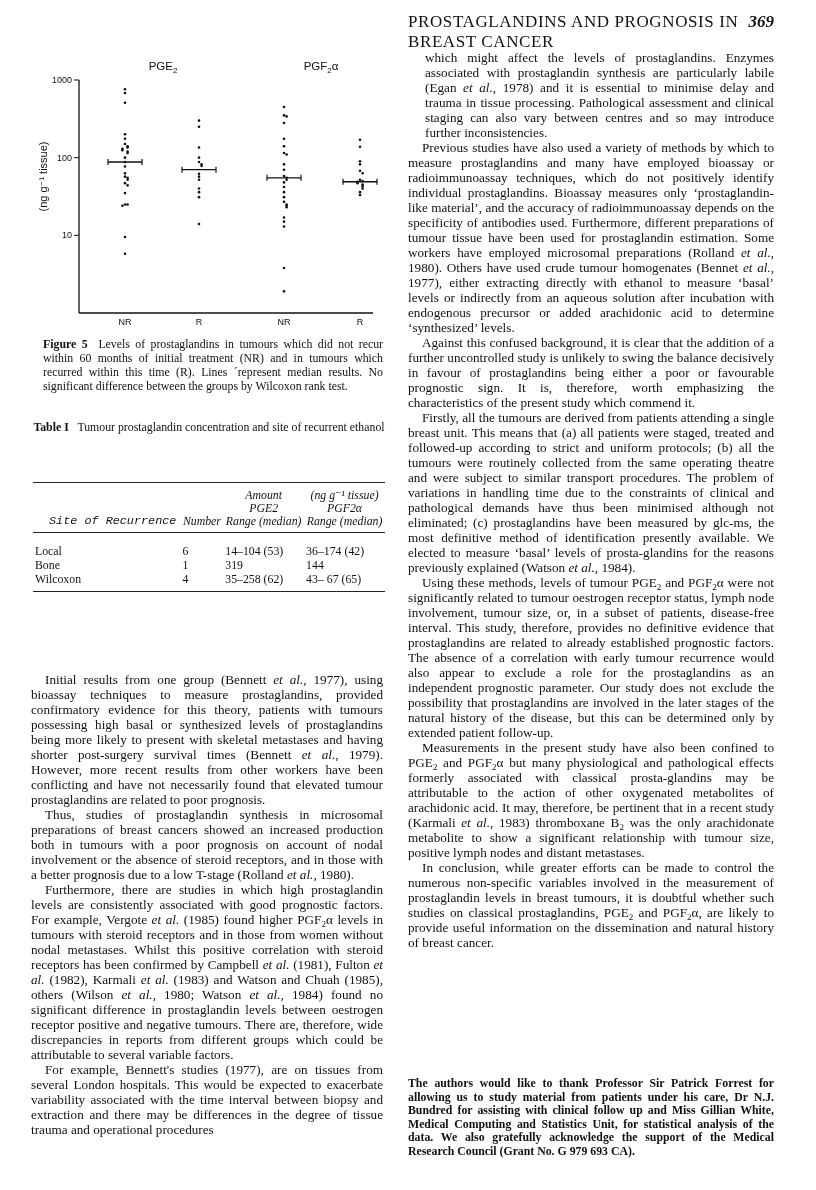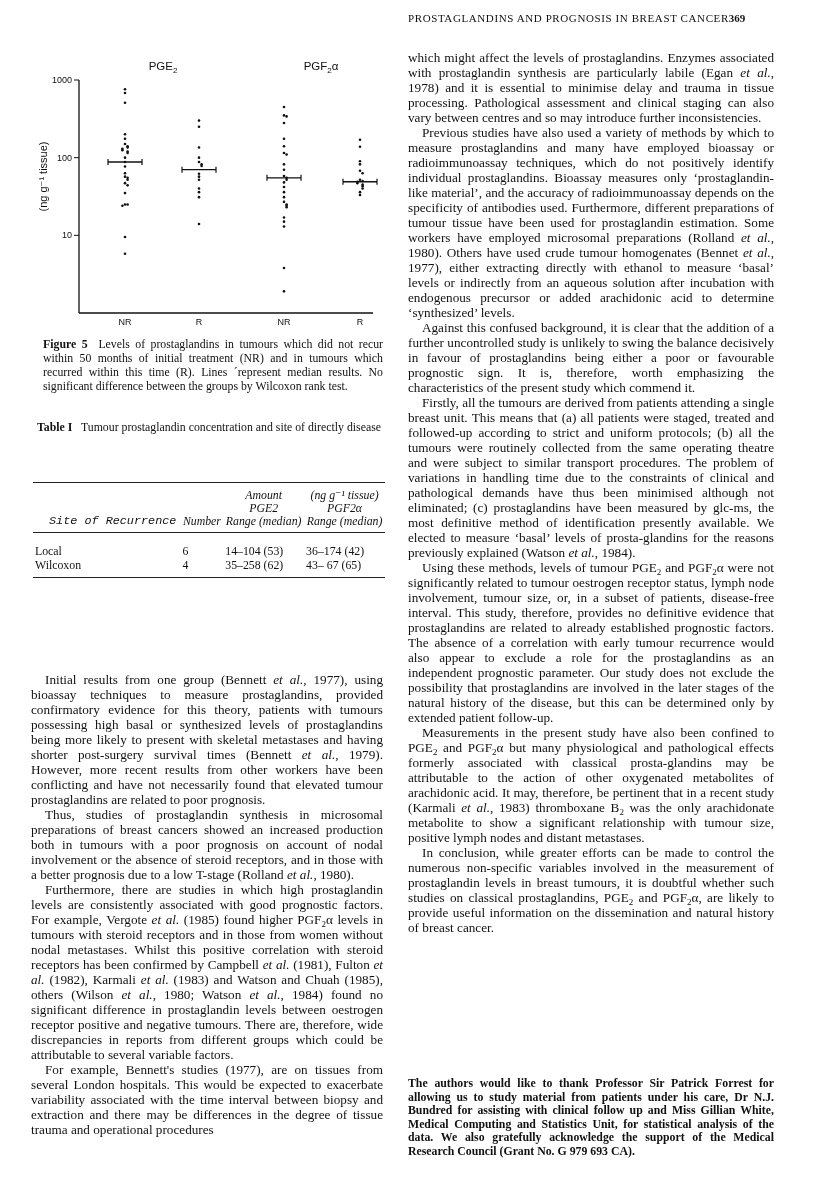--- a/index.html
+++ b/index.html
@@ -1,25 +1,25 @@
 <!DOCTYPE html>
 <html><head>
 <meta charset="utf-8">
 <style>
   html, body { margin: 0; padding: 0; background: #fff; }
   body { width: 816px; height: 1190px; position: relative; overflow: hidden;
          font-family: "Liberation Serif", "DejaVu Serif", serif; color: #111; }
   .running-head { position: absolute; top: 12px; left: 408px; width: 366px;
-         font-size: 11px; letter-spacing: 0.6px; display: flex; justify-content: flex-start; }
-  .running-head .pn { font-weight: bold; letter-spacing: 0; }
+         font-size: 17px; letter-spacing: 0.6px; display: flex; justify-content: flex-start; }
+  .running-head .pn { font-weight: bold; letter-spacing: 0; font-style: italic; }
   .col { position: absolute; font-size: 13.2px; line-height: 15px; text-align: justify; }
   .col-left { left: 31px; width: 352px; }
   .col-right { left: 408px; width: 366px; top: 50px; }
   .col p { margin: 0; text-indent: 14px; }
-  .col p.noindent { text-indent: 0; }
+  .col p.noindent { text-indent: 0; margin-left: 17px; }
   i { font-style: italic; }
   sub { font-size: 9px; vertical-align: -3px; line-height: 0; }
   .chart { position: absolute; left: 0; top: 40px; width: 408px; height: 300px; }
   .chart svg { width: 408px; height: 300px; }
   .chart text { font-family: "Liberation Sans", "DejaVu Sans", sans-serif; }
   .caption { position: absolute; left: 43px; top: 337px; width: 340px; font-size: 11.8px;
              line-height: 14px; text-align: justify; }
   .caption b, .table-caption b { font-weight: bold; }
   .table-caption { position: absolute; left: 33px; top: 420px; width: 352px; font-size: 11.8px;
              line-height: 14px; text-align: center; }
@@ -164,26 +164,26 @@
         <line x1="301" y1="134.83183111594707" x2="301" y2="140.83183111594707" stroke="#111" stroke-width="1.2"></line>
         <line x1="343" y1="141.72810445111878" x2="377" y2="141.72810445111878" stroke="#111" stroke-width="1.3"></line>
         <line x1="343" y1="138.72810445111878" x2="343" y2="144.72810445111878" stroke="#111" stroke-width="1.2"></line>
         <line x1="377" y1="138.72810445111878" x2="377" y2="144.72810445111878" stroke="#111" stroke-width="1.2"></line>
       </g>
   </svg>
 </div>
 
 <div class="caption">
   <b>Figure 5</b>&nbsp;
-  <span>Levels of prostaglandins in tumours which did not recur within 50 months of initial treatment (NR) and in tumours which recurred within this time (R). Lines ´represent median results. No significant difference between the groups by Wilcoxon rank test.</span>
+  <span>Levels of prostaglandins in tumours which did not recur within 60 months of initial treatment (NR) and in tumours which recurred within this time (R). Lines ´represent median results. No significant difference between the groups by Wilcoxon rank test.</span>
 </div>
 
 <div class="table-caption">
   <b>Table I</b>&nbsp;&nbsp;
-  <span>Tumour prostaglandin concentration and site of directly disease</span>
+  <span>Tumour prostaglandin concentration and site of recurrent ethanol</span>
 </div>
 
 <table class="tbl">
   <thead>
     <tr>
       <th class="l" style="padding-left:16px;">Site of Recurrence</th>
       <th class="c">Number</th>
       <th class="c">
         <div>Amount</div>
         <div>PGE2</div>
@@ -197,20 +197,26 @@
     </tr>
   </thead>
   <tbody id="tbody">
       <tr>
         <td class="l">Local</td>
         <td class="c">6</td>
         <td class="c">14–104 (53)</td>
         <td class="c">36–174 (42)</td>
       </tr>
       <tr>
+        <td class="l">Bone</td>
+        <td class="c">1</td>
+        <td class="c">319</td>
+        <td class="c">144</td>
+      </tr>
+      <tr>
         <td class="l">Wilcoxon</td>
         <td class="c">4</td>
         <td class="c">35–258 (62)</td>
         <td class="c">43– 67 (65)</td>
       </tr>
     </tbody>
 </table>
 
 <div class="col col-left" style="top:672px;" id="left-col">
     <p>Initial results from one group (Bennett <i>et al.</i>, 1977), using bioassay techniques to measure prostaglandins, provided confirmatory evidence for this theory, patients with tumours possessing high basal or synthesized levels of prostaglandins being more likely to present with skeletal metastases and having shorter post-surgery survival times (Bennett <i>et al.</i>, 1979). However, more recent results from other workers have been conflicting and have not necessarily found that elevated tumour prostaglandins are related to poor prognosis.</p>

